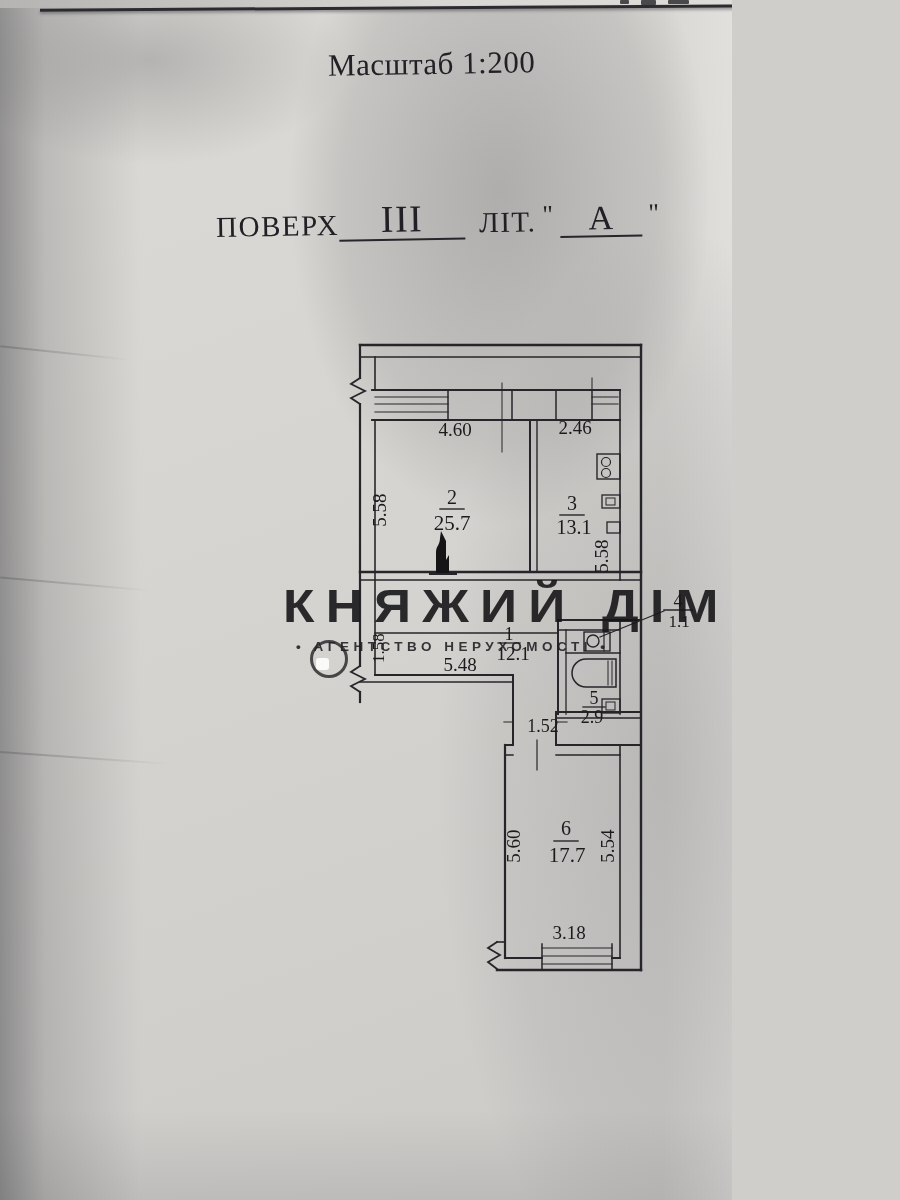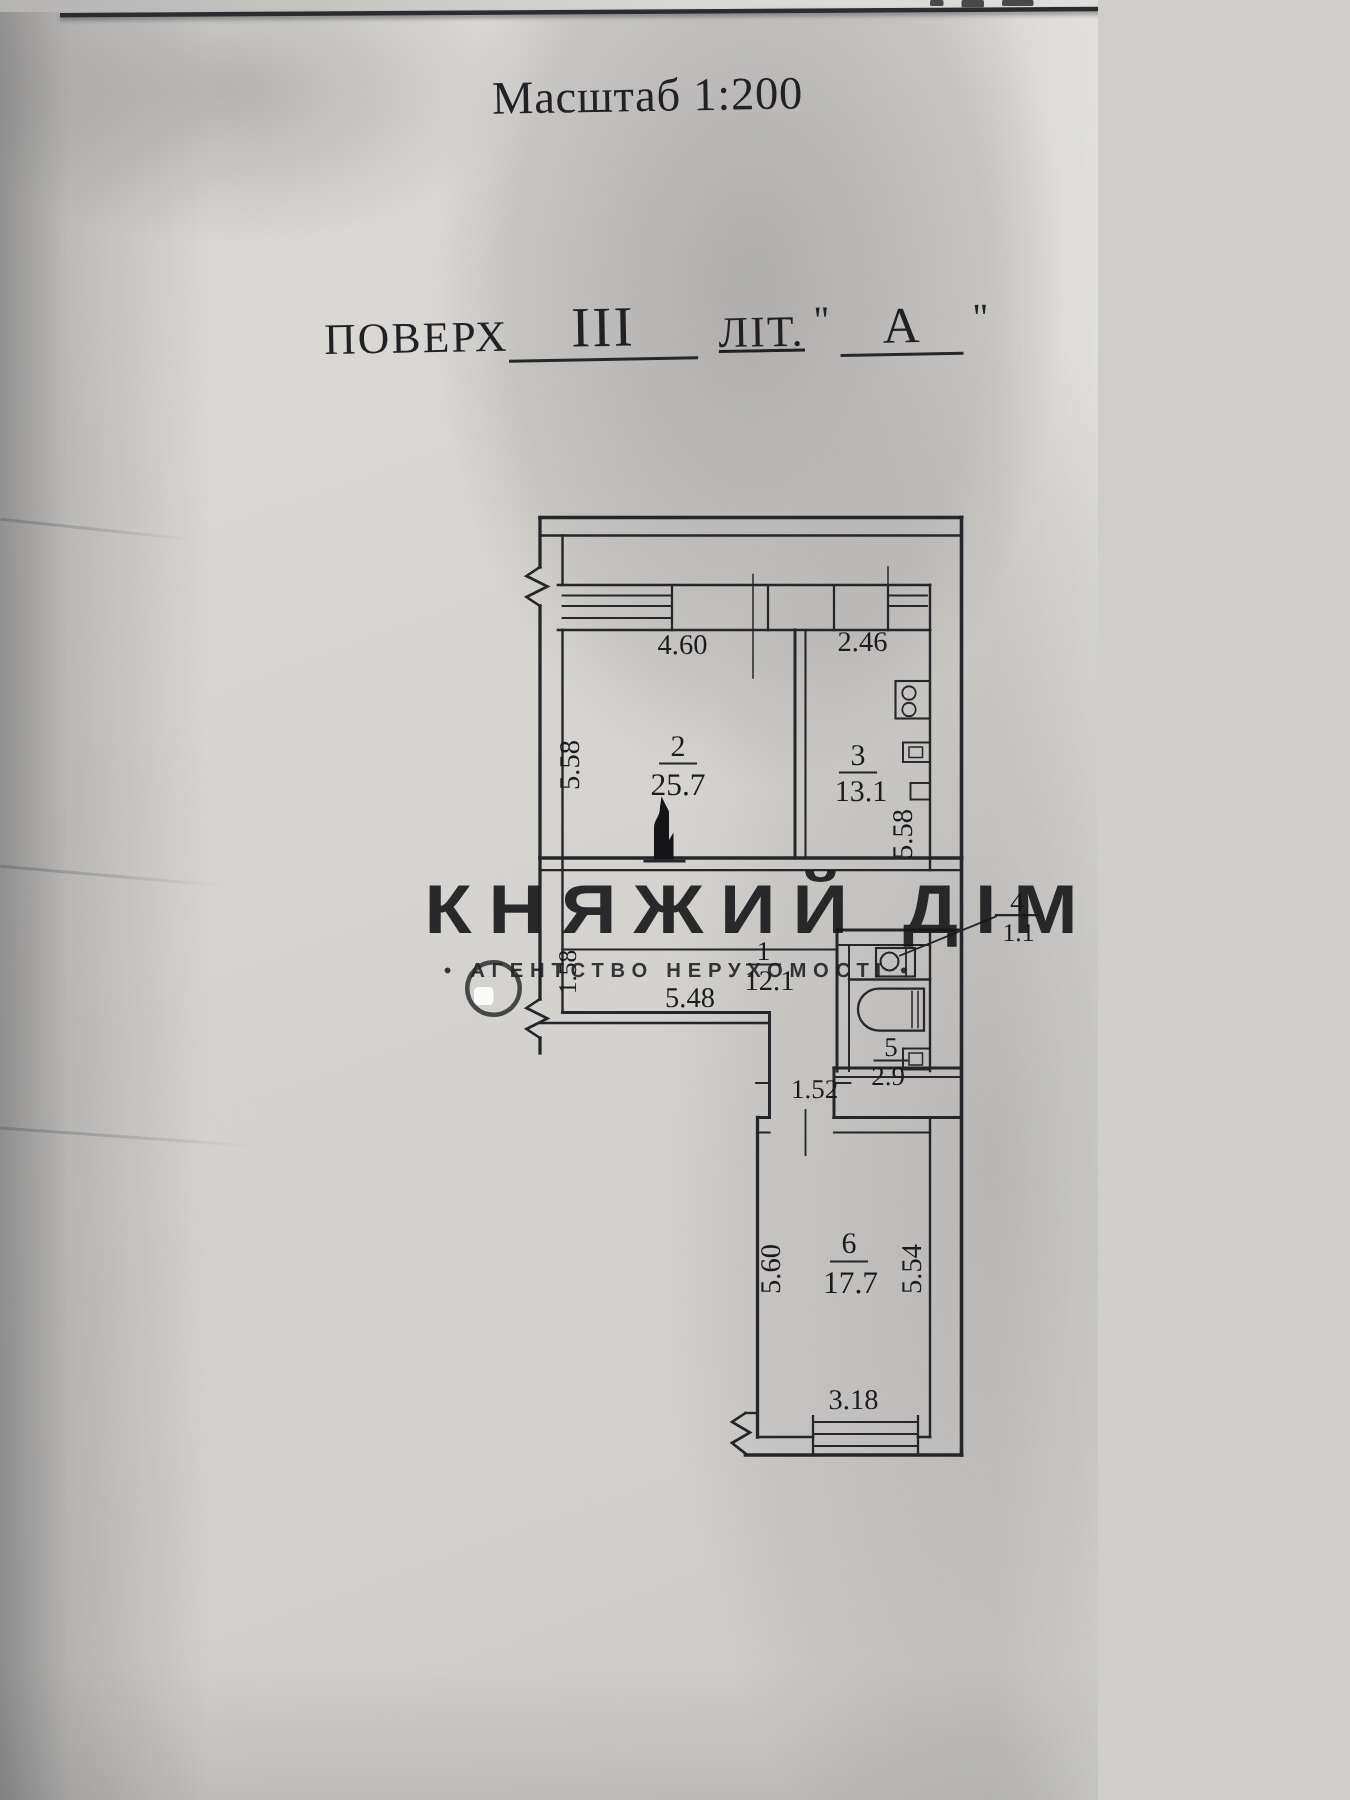--- a/index.html
+++ b/index.html
@@ -25,21 +25,21 @@
   .scale-title{position:absolute;left:328px;top:46px;font-size:31px;color:#212126;
     letter-spacing:.5px;transform:rotate(-1deg);}
   .floor-line{position:absolute;left:216px;top:194px;font-size:29px;color:#202025;
     letter-spacing:1.5px;transform:rotate(-1deg);white-space:nowrap;}
   .blank{display:inline-block;border-bottom:2.2px solid #26262b;text-align:center;vertical-align:bottom;}
   .blank .val{display:inline-block;transform:translateY(2px);}
   .blank-floor{width:126px;}
   .blank-floor .val{font-size:38px;}
   .blank-letter{width:82px;}
   .blank-letter .val{font-size:34px;}
-  .lit{margin-left:14px;text-decoration:underline;}
+  .lit{margin-left:14px;}
   .q{font-size:26px;position:relative;top:-8px;margin:0 6px;}
   
   svg.plan{position:absolute;left:0;top:0;}
   svg.plan text{font-family:"Liberation Serif",serif;fill:#1b1b1e;}
   
   .wm-title{position:absolute;left:283px;top:579px;font-family:"Liberation Sans",sans-serif;
     font-weight:900;font-size:46px;letter-spacing:10px;color:rgba(22,22,24,.90);
     transform:scaleX(1.12);transform-origin:left top;white-space:nowrap;}
   .wm-sub{position:absolute;left:296px;top:639px;font-family:"Liberation Sans",sans-serif;
     font-weight:700;font-size:13.5px;letter-spacing:4.5px;color:rgba(30,30,33,.88);white-space:nowrap;}

